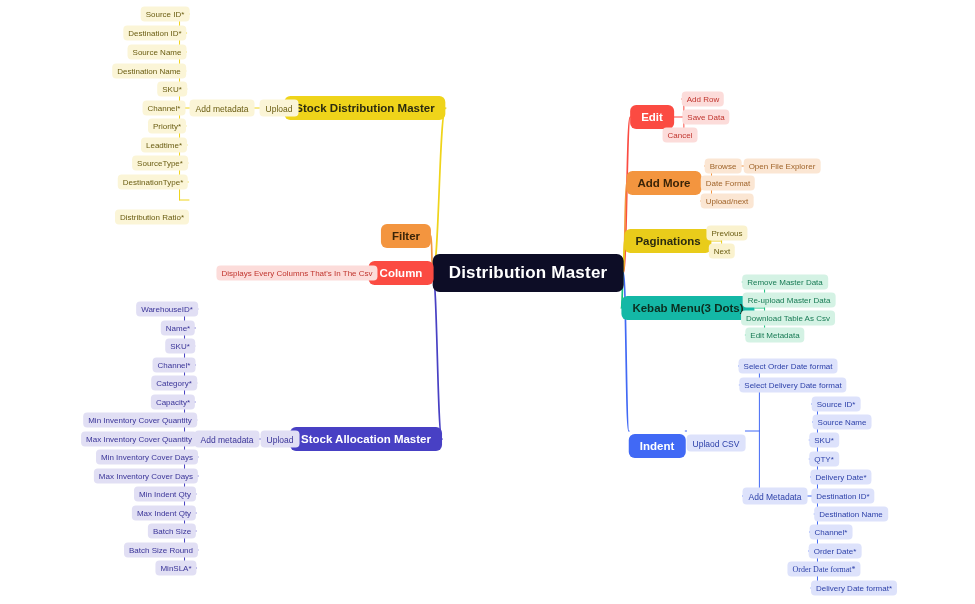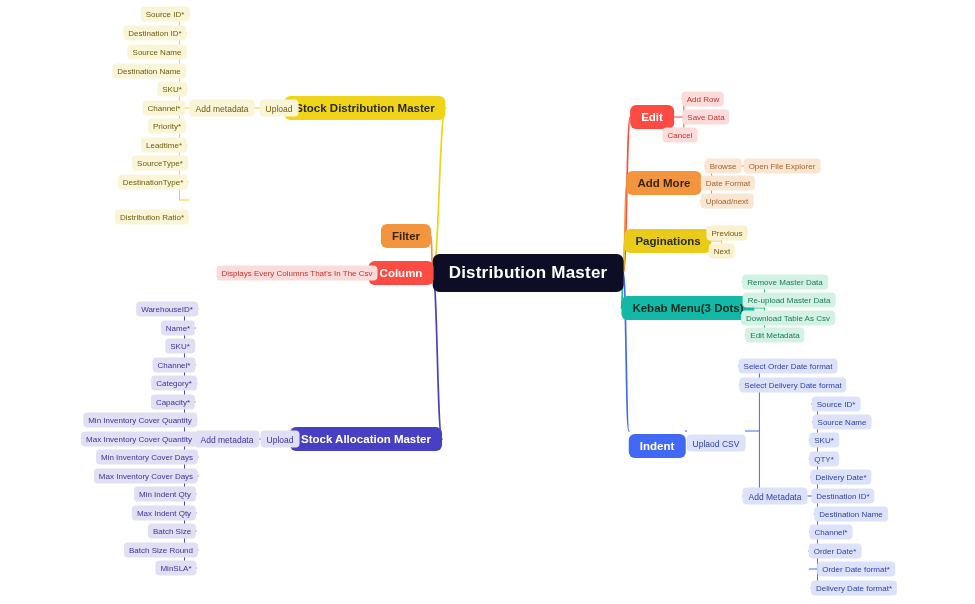--- a/index.html
+++ b/index.html
@@ -198,15 +198,15 @@
 
   <div class="node n-leaf c-blue-soft" style="left:836px;top:404px;">Source ID*</div>
   <div class="node n-leaf c-blue-soft" style="left:842px;top:422px;">Source Name</div>
   <div class="node n-leaf c-blue-soft" style="left:824px;top:440px;">SKU*</div>
   <div class="node n-leaf c-blue-soft" style="left:824px;top:459px;">QTY*</div>
   <div class="node n-leaf c-blue-soft" style="left:841px;top:477px;">Delivery Date*</div>
   <div class="node n-leaf c-blue-soft" style="left:843px;top:496px;">Destination ID*</div>
   <div class="node n-leaf c-blue-soft" style="left:851px;top:514px;">Destination Name</div>
   <div class="node n-leaf c-blue-soft" style="left:831px;top:532px;">Channel*</div>
   <div class="node n-leaf c-blue-soft" style="left:835px;top:551px;">Order Date*</div>
-  <div class="node n-leaf c-blue-soft" style="left:856px;top:569px;">Order Date format*</div>
+  <div class="node n-leaf c-blue-soft" style="left:824px;top:569px;font-family:Liberation Serif, serif;">Order Date format*</div>
   <div class="node n-leaf c-blue-soft" style="left:854px;top:588px;">Delivery Date format*</div>
 </div>
 
 </body></html>

